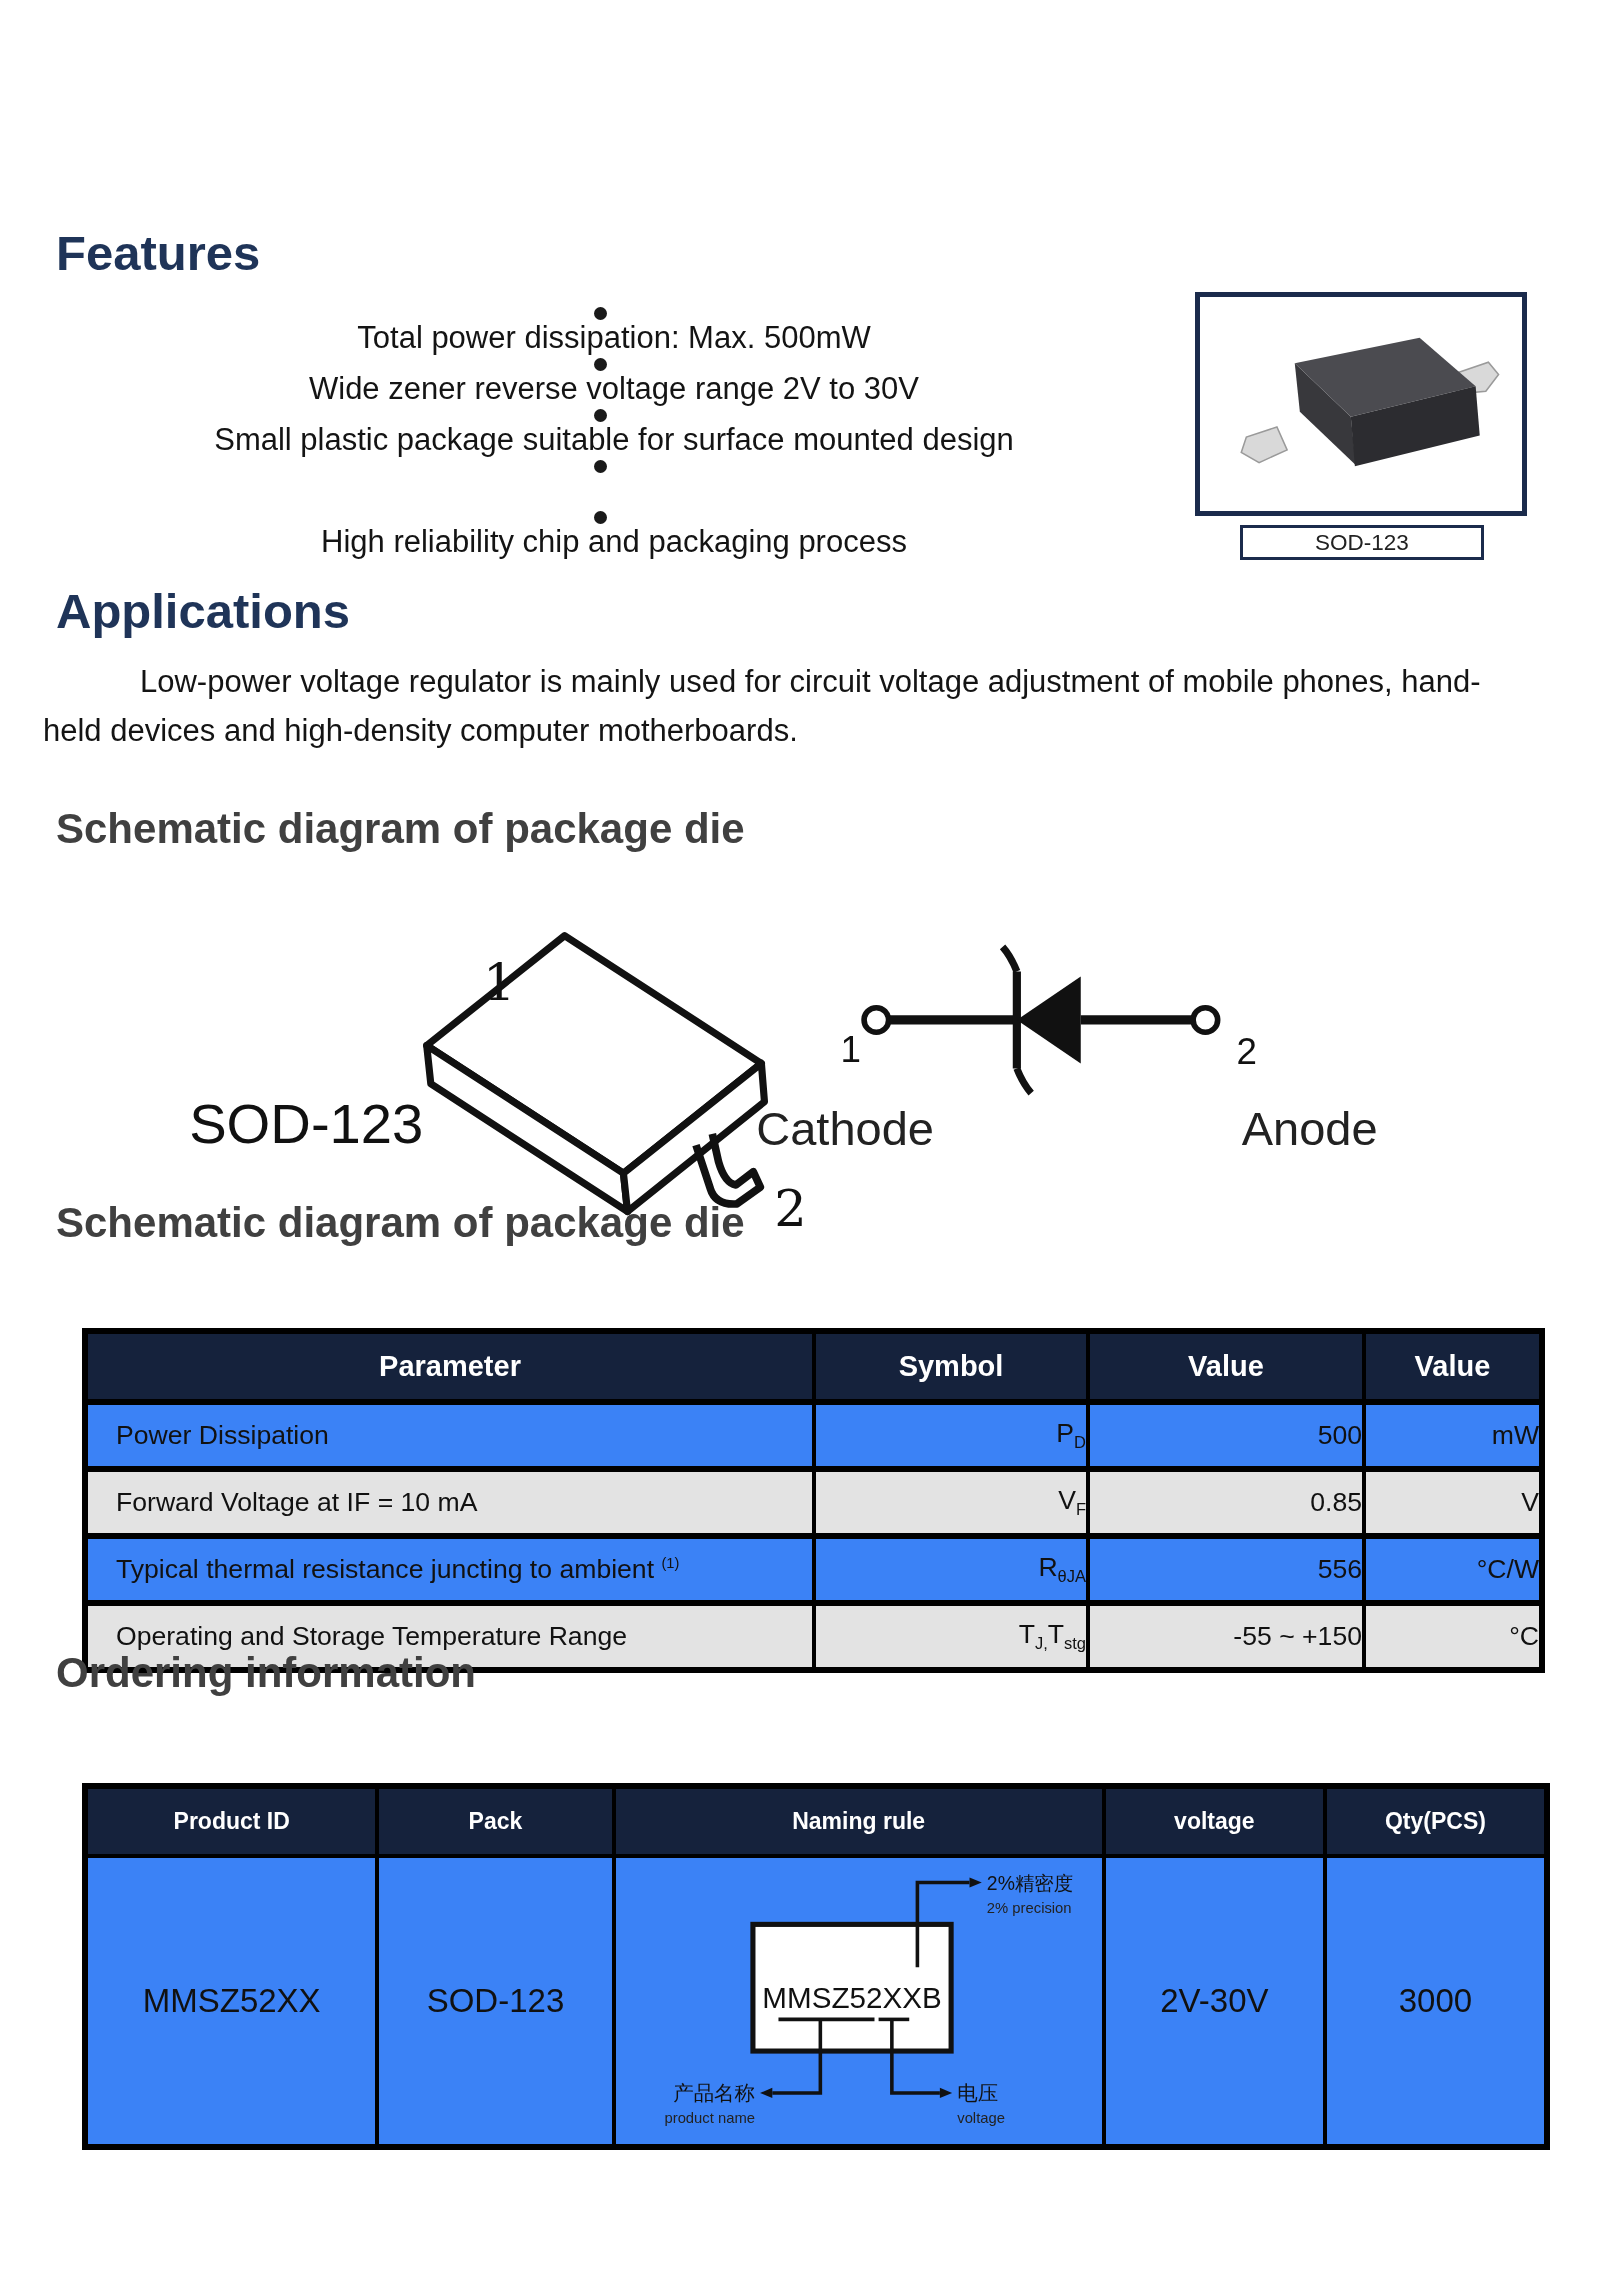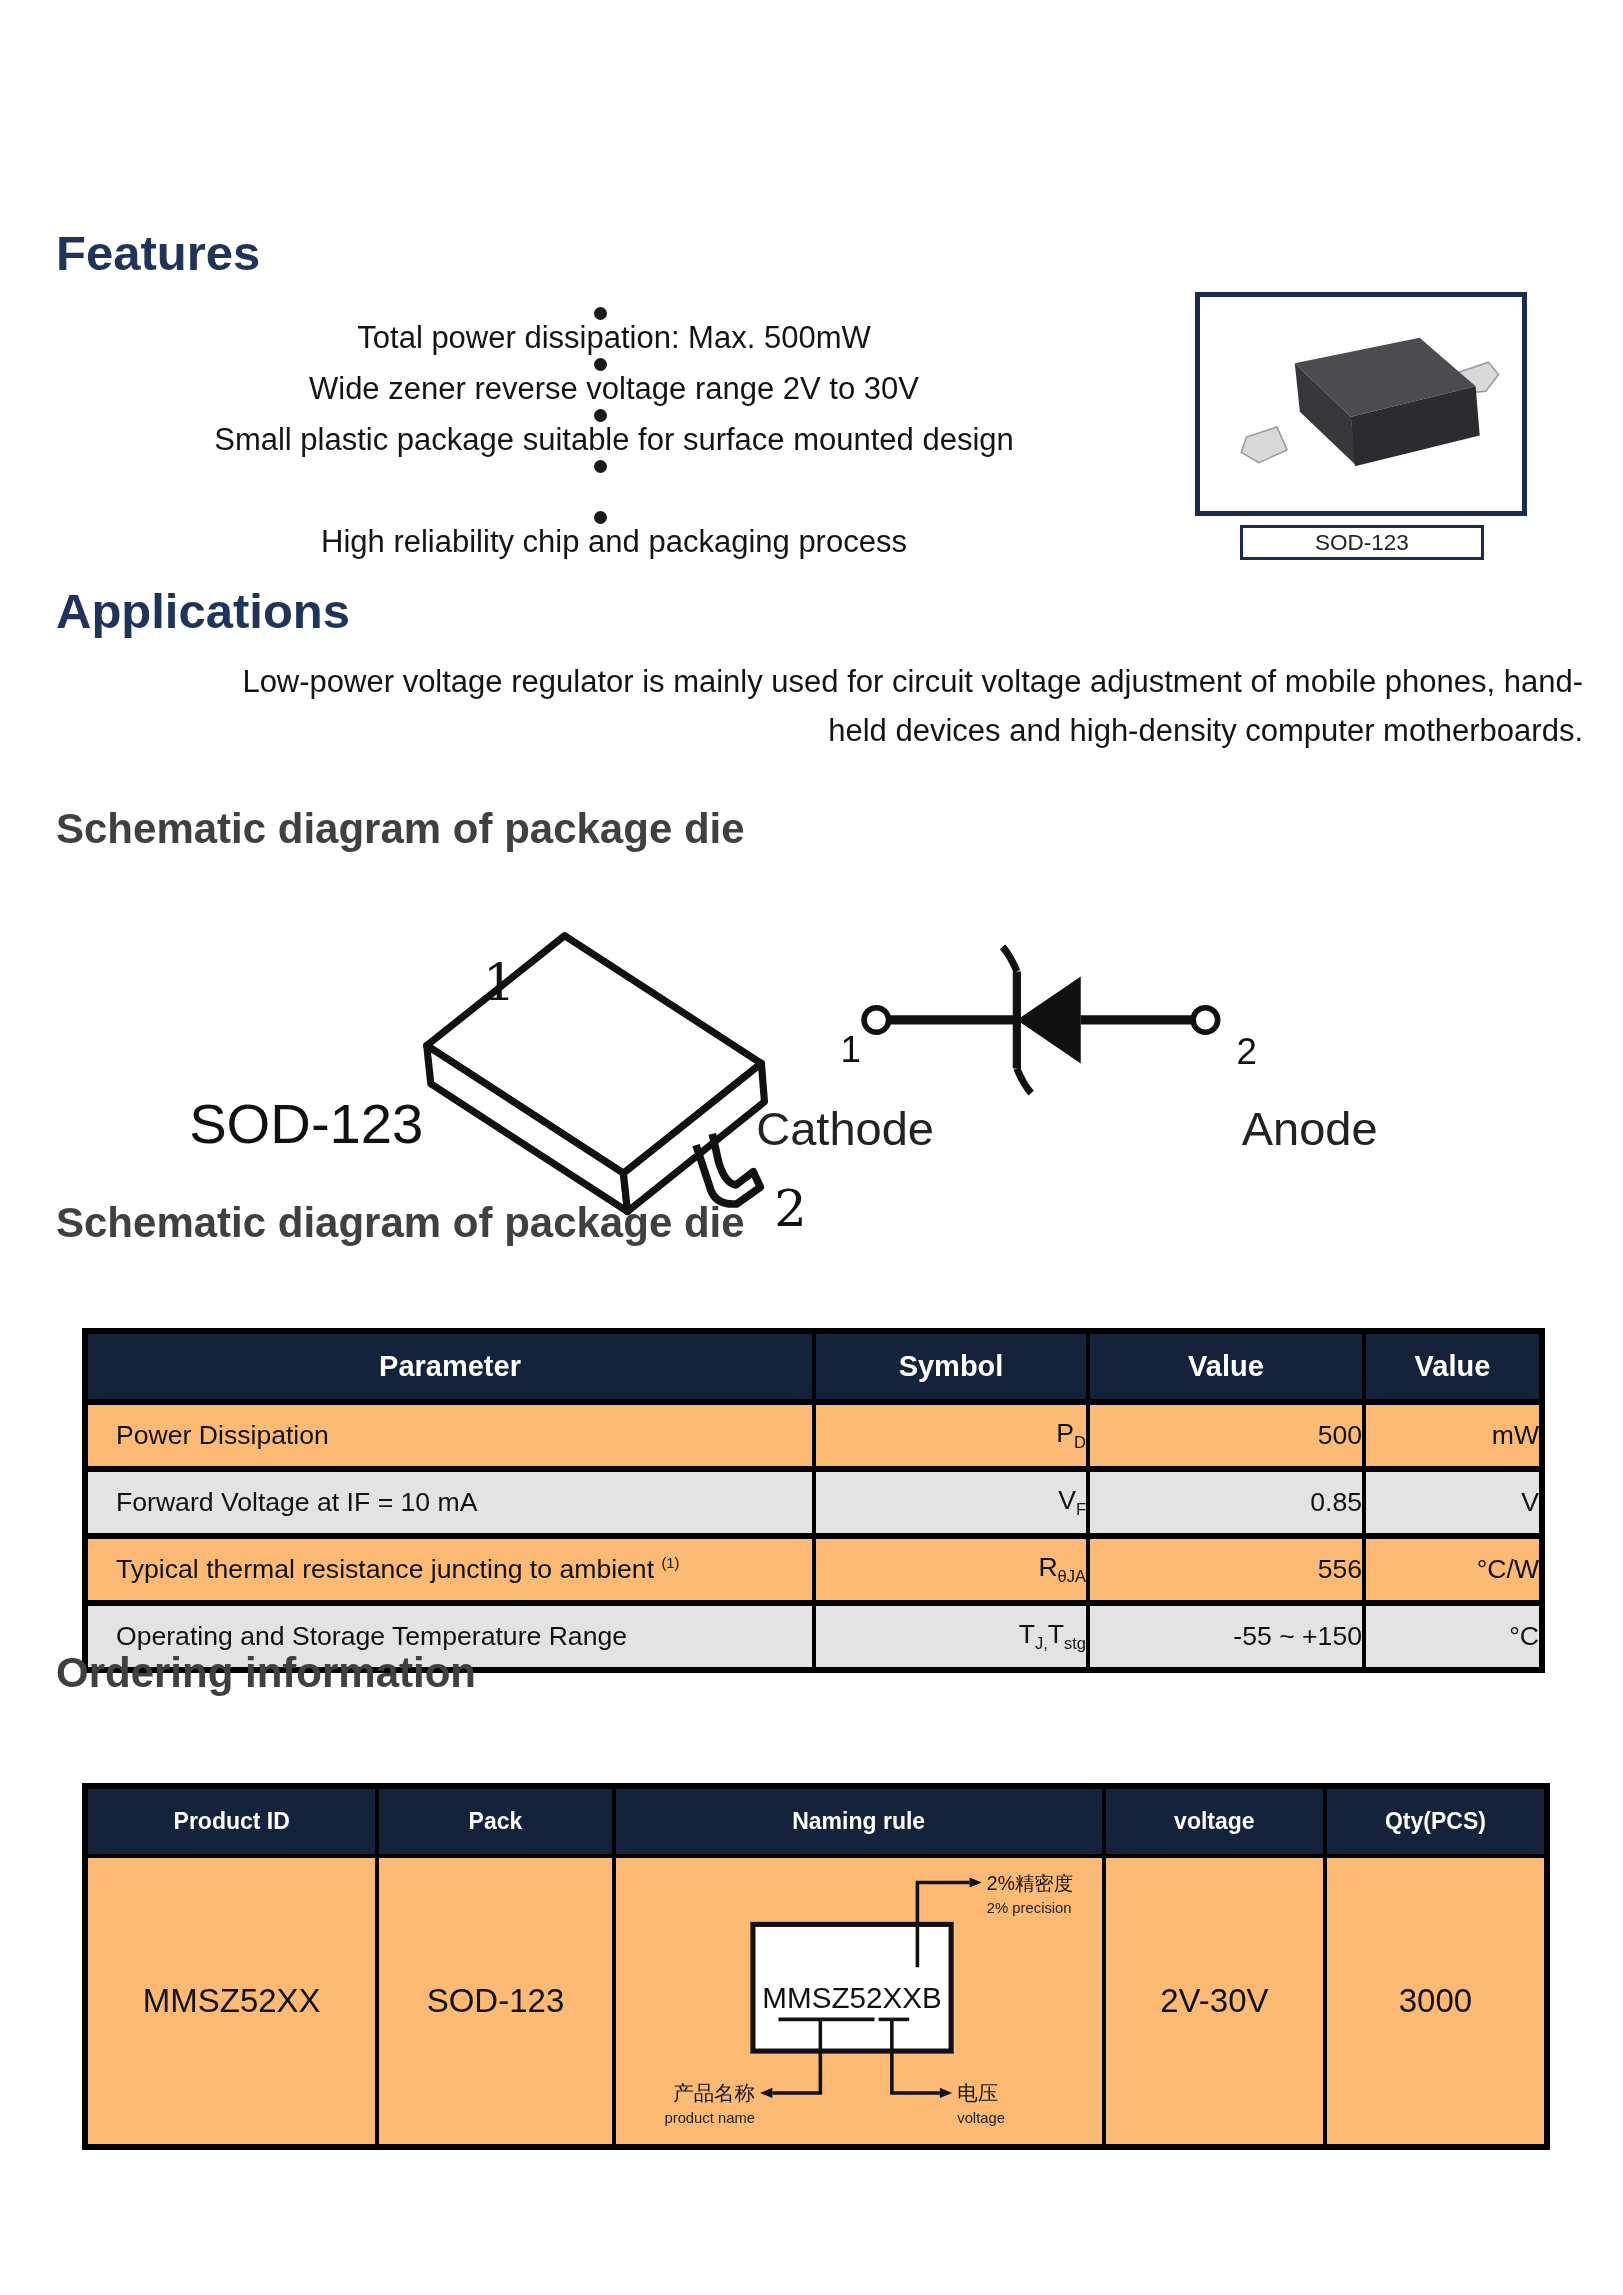--- a/index.html
+++ b/index.html
@@ -41,31 +41,31 @@
   .figure svg{display:block;width:100%;height:100%;}
   .caption{
     position:absolute;left:1240px;top:525px;width:238px;height:29px;
     border:3.1px solid #1b2b4c;background:#fff;
     display:flex;align-items:center;justify-content:center;
     font-size:22.5px;color:#222;
   }
 
   
   .para{
-    position:absolute;left:59px;top:657px;width:1524px;
-    font-size:31px;line-height:49px;color:#141414;text-align:right;
+    position:absolute;left:43px;top:657px;width:1524px;
+    font-size:31px;line-height:49px;color:#141414;
   }
   .para .indent{padding-left:97px;display:block;}
   .para .line2{display:block;}
 
   
   .diagram{position:absolute;left:51px;top:905px;width:1431px;height:327px;}
 
   
-  table{border-collapse:collapse;table-layout:fixed;background:#fdba74;padding-left:32px;}
+  table{border-collapse:collapse;table-layout:fixed;background:#3b82f6;padding-left:32px;}
   .t-ratings{position:absolute;left:82px;top:1328px;width:1456px;border:6.6px solid #000;}
   .t-ratings th,.t-ratings td{
     border:4.1px solid #000;border-top-width:6.6px;border-bottom-width:6.6px;
     padding:0;overflow:hidden;
   }
   .t-ratings th{
     height:65px;background:#15223c;color:#fff;
     font-size:29px;font-weight:bold;text-align:center;
   }
   .t-ratings td{height:61px;font-size:26.6px;text-align:right;color:#111;}

